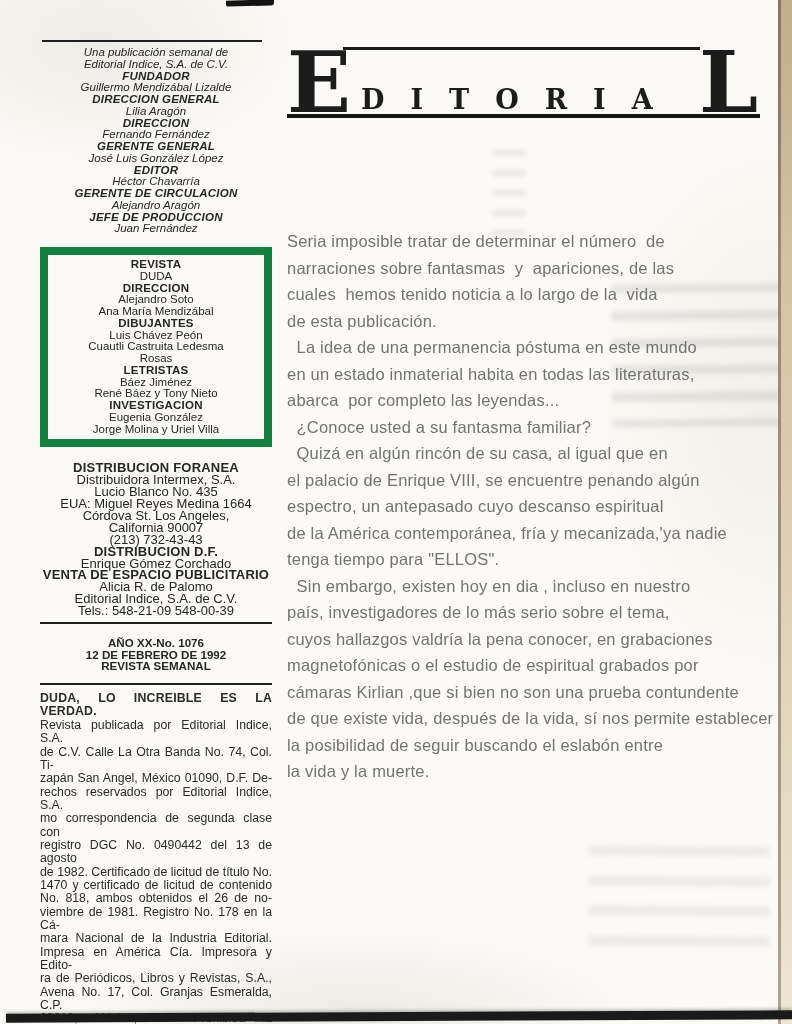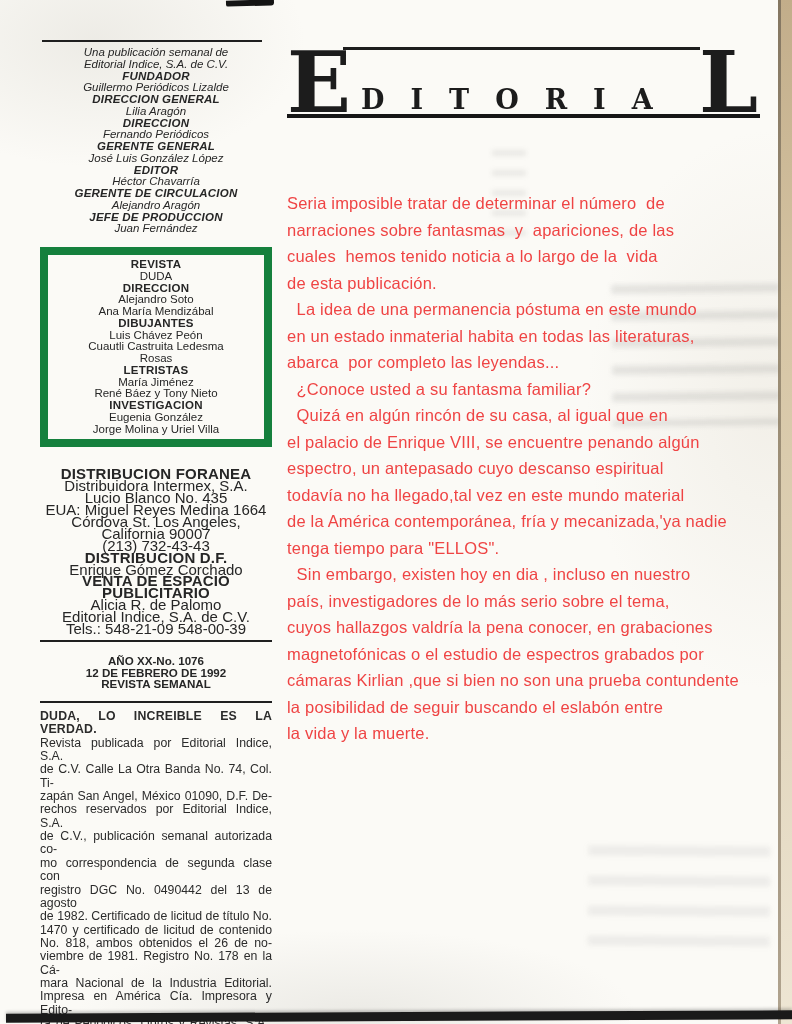--- a/index.html
+++ b/index.html
@@ -33,84 +33,84 @@
   .ghost-c{left:492px;top:150px;width:34px;height:88px;
     background:repeating-linear-gradient(180deg, rgba(130,130,130,.14) 0 6px, rgba(0,0,0,0) 6px 20px);}
 
   
   .masthead{position:absolute;left:40px;top:40px;width:232px;text-align:center;color:#262626;}
   .rule{border-top:2px solid #1f1f1f;height:0;}
   .rule.inset{margin:0 10px 0 2px;}
   .credits{margin-top:5px;font-size:11.5px;line-height:11.75px;font-style:italic;}
   .staff-box{margin-top:12px;border:8px solid #15803d;padding:4px 2px;
     font-size:11.5px;line-height:11.75px;}
-  .distribution{margin-top:21px;font-size:15px;line-height:11.9px;}
+  .distribution{margin-top:15px;font-size:13px;line-height:11.9px;}
   .rule.r2{margin-top:5px;}
   .issue{margin-top:13px;font-size:11.6px;line-height:11.7px;font-weight:bold;text-align:center;}
   .rule.r3{margin-top:11px;}
   .legal{margin-top:7px;font-size:12.3px;line-height:13.35px;text-align:left;color:#2b2b2b;}
   .legal .line{text-align:justify;text-align-last:justify;}
   .legal .line.b{font-weight:bold;letter-spacing:.2px;}
   .credits .line.b,.staff-box .line.b,.distribution .line.b{font-weight:bold;letter-spacing:.2px;}
 
   
   .editorial{position:absolute;left:287px;top:0;width:473px;}
   .ed-header{position:relative;height:72px;margin-top:46px;border-bottom:4px solid #161616;
     color:#1c1c1c;}
   .ed-toprule{position:absolute;left:56px;right:60px;top:1px;height:3px;background:#1d1d1d;}
   .big-first{position:absolute;left:0;bottom:-4px;font-family:"DejaVu Serif",serif;
     font-weight:bold;font-size:84px;line-height:70px;}
   .ed-mid{position:absolute;left:74px;bottom:1px;font-family:"DejaVu Serif",serif;
     font-weight:bold;font-size:27px;line-height:27px;letter-spacing:26px;text-align:right;}
   .big-last{position:absolute;right:2px;bottom:-4px;font-family:"DejaVu Serif",serif;
     font-weight:bold;font-size:84px;line-height:70px;}
-  .ed-body{margin-top:72px;font-size:16.5px;line-height:26.5px;color:#ef4444;
+  .ed-body{margin-top:110px;font-size:16.5px;line-height:26.5px;color:#737373;
     letter-spacing:.2px;}
   .ed-body .line{white-space:pre;}
 </style>
 </head>
 <body>
 
 <div class="top-mark"></div>
 <div class="ghost ghost-c"></div>
 <div class="ghost ghost-a"></div>
 <div class="ghost ghost-b"></div>
 
 <aside class="masthead">
   <div class="rule inset"></div>
   <section class="credits">
       <div class="line">Una publicación semanal de</div>
       <div class="line">Editorial Indice, S.A. de C.V.</div>
       <div class="line b">FUNDADOR</div>
-      <div class="line">Guillermo Periódicos Lizalde</div>
+      <div class="line">Guillermo Mendizábal Lizalde</div>
       <div class="line b">DIRECCION GENERAL</div>
       <div class="line">Lilia Aragón</div>
       <div class="line b">DIRECCION</div>
-      <div class="line">Fernando Periódicos</div>
+      <div class="line">Fernando Fernández</div>
       <div class="line b">GERENTE GENERAL</div>
       <div class="line">José Luis González López</div>
       <div class="line b">EDITOR</div>
       <div class="line">Héctor Chavarría</div>
       <div class="line b">GERENTE DE CIRCULACION</div>
       <div class="line">Alejandro Aragón</div>
       <div class="line b">JEFE DE PRODUCCION</div>
       <div class="line">Juan Fernández</div>
     </section>
   <section class="staff-box">
       <div class="line b">REVISTA</div>
       <div class="line">DUDA</div>
       <div class="line b">DIRECCION</div>
       <div class="line">Alejandro Soto</div>
       <div class="line">Ana María Mendizábal</div>
       <div class="line b">DIBUJANTES</div>
       <div class="line">Luis Chávez Peón</div>
       <div class="line">Cuautli Castruita Ledesma</div>
       <div class="line">Rosas</div>
       <div class="line b">LETRISTAS</div>
-      <div class="line">María Jiménez</div>
+      <div class="line">Báez Jiménez</div>
       <div class="line">René Báez y Tony Nieto</div>
       <div class="line b">INVESTIGACION</div>
       <div class="line">Eugenia González</div>
       <div class="line">Jorge Molina y Uriel Villa</div>
     </section>
   <section class="distribution">
       <div class="line b">DISTRIBUCION FORANEA</div>
       <div class="line">Distribuidora Intermex, S.A.</div>
       <div class="line">Lucio Blanco No. 435</div>
       <div class="line">EUA: Miguel Reyes Medina 1664</div>
@@ -130,21 +130,20 @@
       <div class="line b">12 DE FEBRERO DE 1992</div>
       <div class="line b">REVISTA SEMANAL</div>
     </section>
   <div class="rule r3"></div>
   <section class="legal">
       <div class="line b">DUDA, LO INCREIBLE ES LA VERDAD.</div>
       <div class="line">Revista publicada por Editorial Indice, S.A.</div>
       <div class="line">de C.V. Calle La Otra Banda No. 74, Col. Ti-</div>
       <div class="line">zapán San Angel, México 01090, D.F. De-</div>
       <div class="line">rechos reservados por Editorial Indice, S.A.</div>
-      <div class="line">de C.V., publicación semanal autorizada co-</div>
       <div class="line">mo correspondencia de segunda clase con</div>
       <div class="line">registro DGC No. 0490442 del 13 de agosto</div>
       <div class="line">de 1982. Certificado de licitud de título No.</div>
       <div class="line">1470 y certificado de licitud de contenido</div>
       <div class="line">No. 818, ambos obtenidos el 26 de no-</div>
       <div class="line">viembre de 1981. Registro No. 178 en la Cá-</div>
       <div class="line">mara Nacional de la Industria Editorial.</div>
       <div class="line">Impresa en América Cía. Impresora y Edito-</div>
       <div class="line">ra de Periódicos, Libros y Revistas, S.A.,</div>
       <div class="line">Avena No. 17, Col. Granjas Esmeralda, C.P.</div>
@@ -165,28 +164,28 @@
       <div class="line">narraciones sobre fantasmas  y  apariciones, de las</div>
       <div class="line">cuales  hemos tenido noticia a lo largo de la  vida</div>
       <div class="line">de esta publicación.</div>
       <div class="line">  La idea de una permanencia póstuma en este mundo</div>
       <div class="line">en un estado inmaterial habita en todas las literaturas,</div>
       <div class="line">abarca  por completo las leyendas...</div>
       <div class="line">  ¿Conoce usted a su fantasma familiar?</div>
       <div class="line">  Quizá en algún rincón de su casa, al igual que en</div>
       <div class="line">el palacio de Enrique VIII, se encuentre penando algún</div>
       <div class="line">espectro, un antepasado cuyo descanso espiritual</div>
-      <div class="line">todavía no ha llegado,tal vez en este mundo material</div>
       <div class="line">de la América contemporánea, fría y mecanizada,'ya nadie</div>
       <div class="line">tenga tiempo para "ELLOS".</div>
       <div class="line">  Sin embargo, existen hoy en dia , incluso en nuestro</div>
       <div class="line">país, investigadores de lo más serio sobre el tema,</div>
       <div class="line">cuyos hallazgos valdría la pena conocer, en grabaciones</div>
-      <div class="line">magnetofónicas o el estudio de espectros grabados por</div>
+      <div class="line">magnetofónicas o el estudio de espiritual grabados por</div>
       <div class="line">cámaras Kirlian ,que si bien no son una prueba contundente</div>
+      <div class="line">de que existe vida, después de la vida, sí nos permite establecer</div>
       <div class="line">la posibilidad de seguir buscando el eslabón entre</div>
       <div class="line">la vida y la muerte.</div>
     </div>
 </main>
 
 <div class="edge-line"></div>
 <div class="edge-tan"></div>
 <div class="bottom-strip"></div>
 
 </body></html>

